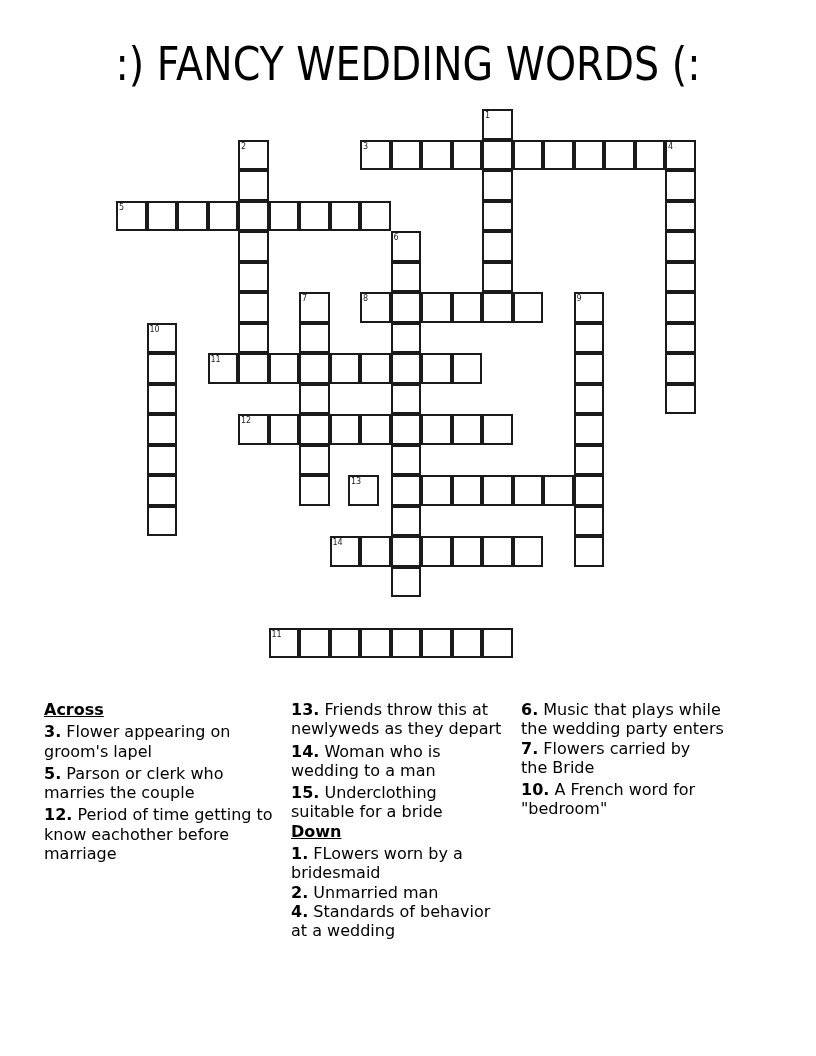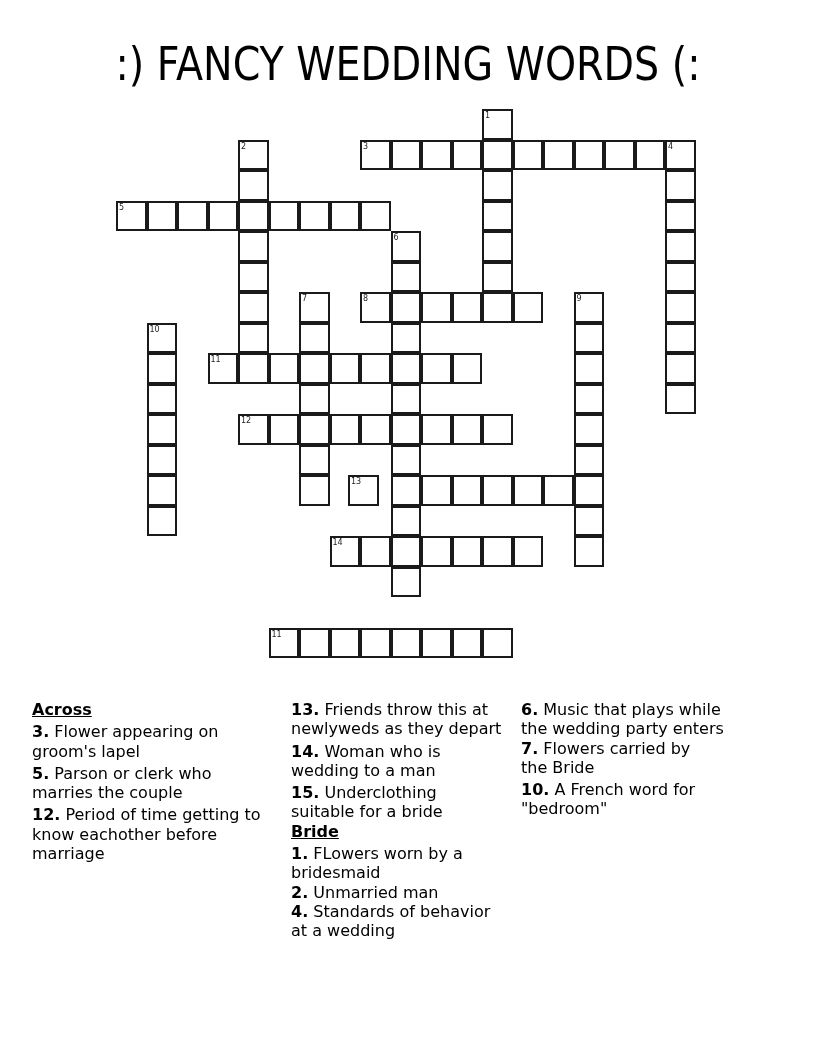--- a/index.html
+++ b/index.html
@@ -169,31 +169,31 @@
     <div class="cell" style="left: 183px; top: 518.5px;"></div>
     <div class="cell" style="left: 213.5px; top: 518.5px;"></div>
     <div class="cell" style="left: 244px; top: 518.5px;"></div>
     <div class="cell" style="left: 274.5px; top: 518.5px;"></div>
     <div class="cell" style="left: 305px; top: 518.5px;"></div>
     <div class="cell" style="left: 335.5px; top: 518.5px;"></div>
     <div class="cell" style="left: 366px; top: 518.5px;"></div>
   </div>
 
 <div class="clues">
-  <div class="col" style="left:32px; width:236px;">
+  <div class="col" style="left:44px; width:236px;">
     <div class="heading">Across</div>
     <div class="clue"><b>3.</b> <span>Flower appearing on groom's lapel</span></div>
     <div class="clue"><b>5.</b> <span>Parson or clerk who marries the couple</span></div>
     <div class="clue" style="width:240px"><b>12.</b> <span>Period of time getting to know eachother before marriage</span></div>
   </div>
   <div class="col" style="left:291px; width:240px;">
     <div class="clue"><b>13.</b> <span>Friends throw this at newlyweds as they depart</span></div>
     <div class="clue" style="width:180px"><b>14.</b> <span>Woman who is wedding to a man</span></div>
     <div class="clue" style="width:180px"><b>15.</b> <span>Underclothing suitable for a bride</span></div>
-    <div class="heading" style="margin-top:-3px">Bride</div>
+    <div class="heading" style="margin-top:-3px">Down</div>
     <div class="clue" style="width:200px"><b>1.</b> <span>FLowers worn by a bridesmaid</span></div>
     <div class="clue" style="margin-top:-3px"><b>2.</b> <span>Unmarried man</span></div>
     <div class="clue" style="width:200px; margin-top:-3px"><b>4.</b> <span>Standards of behavior at a wedding</span></div>
   </div>
   <div class="col" style="left:521px; width:240px;">
     <div class="clue" style="width:220px"><b>6.</b> <span>Music that plays while the wedding party enters</span></div>
     <div class="clue" style="width:190px; margin-top:-3px"><b>7.</b> <span>Flowers carried by the Bride</span></div>
     <div class="clue" style="width:200px"><b>10.</b> <span>A French word for "bedroom"</span></div>
   </div>
 </div>

